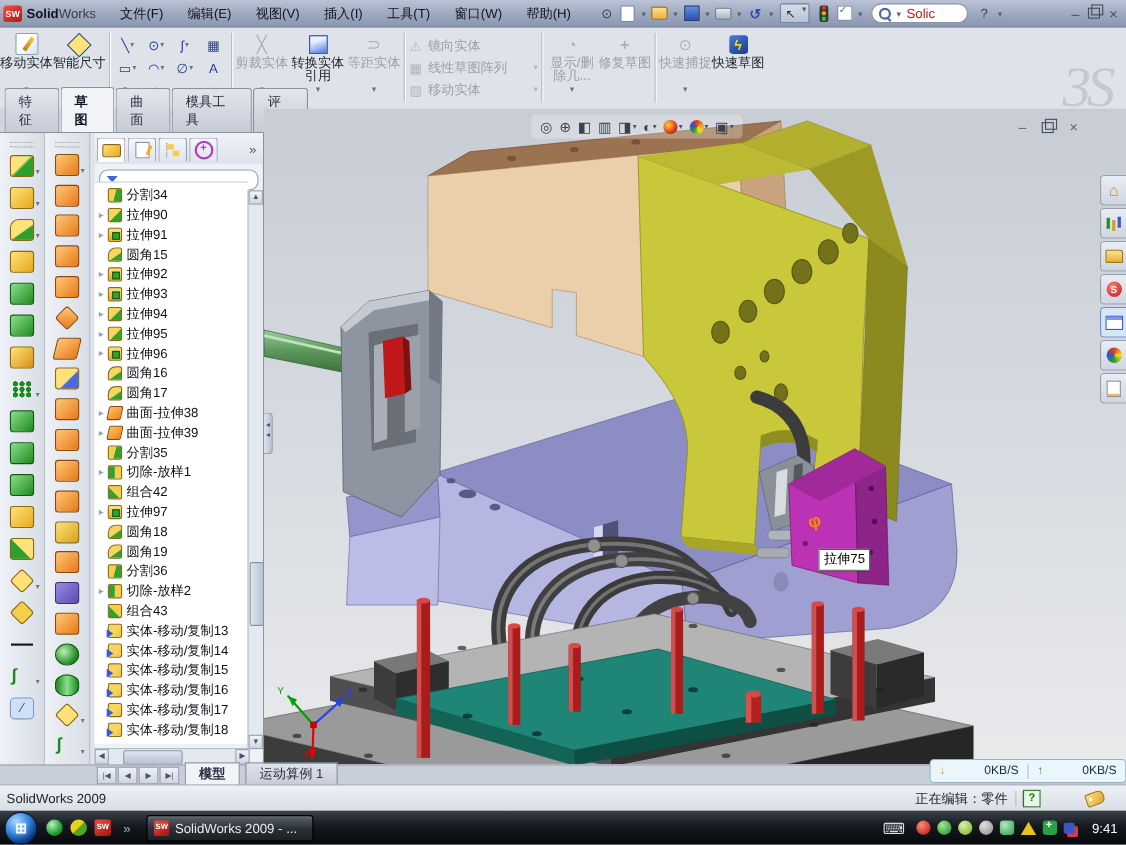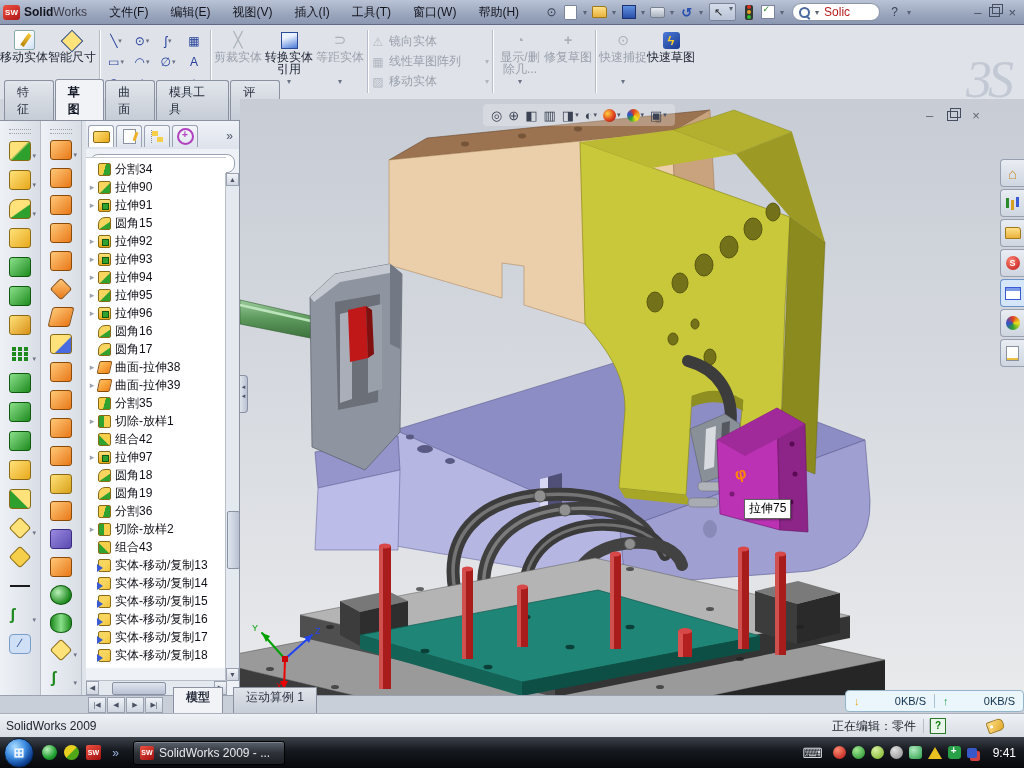--- a/index.html
+++ b/index.html
@@ -121,21 +121,21 @@
   .fh-config{width:13px;height:13px;background:
      linear-gradient(#f6cf4a,#f6cf4a) 1px 1px/6px 5px no-repeat,
      linear-gradient(#f6cf4a,#f6cf4a) 6px 7px/6px 5px no-repeat,#fff0;}
   .fh-config i{display:block;width:13px;height:13px;border-left:1px dotted #888;}
   .fh-dimx{width:13px;height:13px;border-radius:50%;border:2px solid #b040c0;color:#b040c0;font-size:10px;line-height:9px;text-align:center;font-weight:bold;}
   #fmchev{margin-left:auto;color:#4a5264;padding-right:4px;font-size:12px;}
   #fmfilter{height:24px;display:flex;align-items:center;padding:2px 4px;}
   #fmfilter .box{flex:1;height:17px;background:#fff;border:1px solid #9aa2b2;border-radius:8px;display:flex;align-items:center;padding-left:6px;gap:4px;}
   .funnel{width:0;height:0;border-left:5px solid transparent;border-right:5px solid transparent;border-top:6px solid #3a6ad4;position:relative;}
   .funnel::after{content:"";position:absolute;left:-1px;top:-2px;width:2px;height:7px;background:#3a6ad4;}
-  #tree{position:absolute;left:0;top:36px;width:140px;height:508px;background:#fff;overflow:hidden;padding-top:2px;border-top:1px solid #c8ccd4;}
+  #tree{position:absolute;left:0;top:44px;width:140px;height:508px;background:#fff;overflow:hidden;padding-top:2px;border-top:1px solid #c8ccd4;}
   .trow{display:flex;align-items:center;height:18px;white-space:nowrap;}
   .texp{width:12px;text-align:center;color:#9aa2ae;font-size:9px;flex:none;}
   .tlabel{color:#101018;}
   .ti{width:13px;height:13px;border-radius:2px;flex:none;margin:0 4px 0 0;border:1px solid #8a6a14;box-sizing:border-box;position:relative;}
   .ti-split{background:linear-gradient(105deg,#f6cf4a 48%,#2fa22f 52%);}
   .ti-boss{background:linear-gradient(135deg,#f8d55e 52%,#2fa22f 58%);}
   .ti-extrude{background:linear-gradient(#ffe27a,#e8a81c);}
   .ti-extrude::after{content:"";position:absolute;left:3px;top:3px;width:5px;height:5px;background:#2fa22f;border:1px solid #0f5a0f;}
   .ti-fillet{background:linear-gradient(145deg,#f8d55e 58%,#2fa22f 64%);border-radius:7px 2px 2px 2px;}
   .ti-surface{background:linear-gradient(135deg,#ffc060,#ee8518);transform:skewX(-12deg);border-color:#8a4a08;}
@@ -172,21 +172,21 @@
   .ic-props{width:11px;height:13px;background:#fff;border:1px solid #8a92a2;box-shadow:inset 0 -2px 0 #e8c040;}
   #vp-tooltip{position:absolute;left:504px;top:400px;background:#ffffff;border:1px solid #606060;
     padding:0px 4px 1px;font-size:12px;color:#000;box-shadow:1px 1px 2px rgba(0,0,0,.35);}
   #vp-splitter{position:absolute;left:0;top:276px;width:8px;height:38px;background:linear-gradient(90deg,#dfe3ea,#b9c2d4);
     border:1px solid #8a92a2;border-left:none;border-radius:0 4px 4px 0;color:#4a5264;font-size:7px;line-height:9px;text-align:center;padding-top:6px;box-sizing:border-box;}
   
   #modeltabs{position:absolute;left:0;top:695px;width:1024px;height:18px;background:#c9cfd9;border-top:1px solid #9aa2b2;display:flex;align-items:flex-end;}
   #mt-nav{display:flex;gap:1px;margin-left:88px;margin-bottom:1px;}
   .mtn{width:16px;height:14px;background:linear-gradient(#eef1f6,#cfd5e0);border:1px solid #9aa2b2;font-size:7px;color:#4a5264;
     display:flex;align-items:center;justify-content:center;}
-  .mtab{padding:1px 12px 8px;border:1px solid #8a92a2;border-bottom:none;background:linear-gradient(#dfe3ea,#c6ccd6);margin-left:10px;color:#2a3040;}
+  .mtab{padding:1px 12px 2px;border:1px solid #8a92a2;border-bottom:none;background:linear-gradient(#dfe3ea,#c6ccd6);margin-left:5px;color:#2a3040;}
   .mtab.active{background:#f1f3f6;font-weight:bold;}
   
   #netwidget{position:absolute;left:845px;top:690px;width:177px;height:20px;background:#eaf5fc;border:1px solid #93b4c9;
     border-radius:4px;display:flex;align-items:center;z-index:30;font-size:11px;color:#10304a;}
   #netwidget .half{flex:1;display:flex;align-items:center;justify-content:space-between;padding:0 8px;}
   #netwidget .div{width:1px;height:14px;background:#a8c4d6;}
   .dn-arrow{color:#e8a820;font-weight:bold;} .up-arrow{color:#28a048;font-weight:bold;}
   
   #statusbar{position:absolute;left:0;top:713px;width:1024px;height:24px;background:linear-gradient(#eef1f5,#d8dde4);
     border-top:1px solid #aab0bc;display:flex;align-items:center;}

